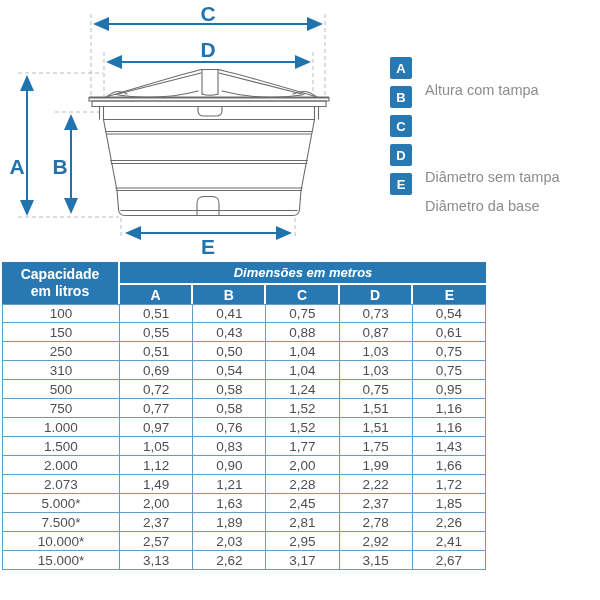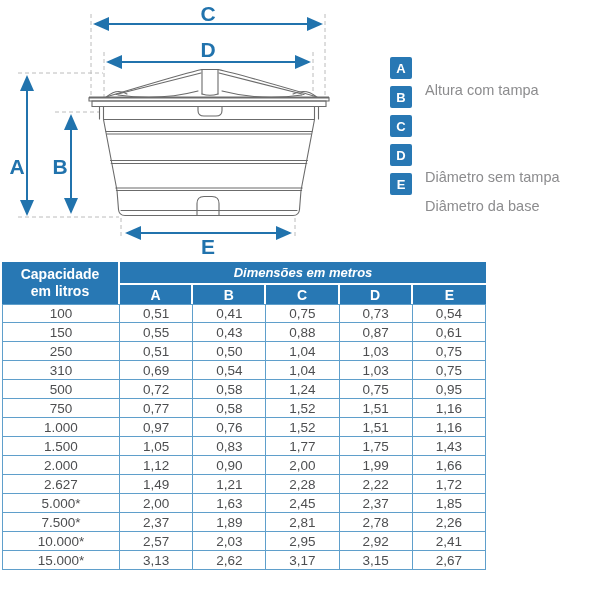--- a/index.html
+++ b/index.html
@@ -255,21 +255,21 @@
         </tr>
         <tr>
           <td>2.000</td>
           <td>1,12</td>
           <td>0,90</td>
           <td>2,00</td>
           <td>1,99</td>
           <td>1,66</td>
         </tr>
         <tr>
-          <td>2.627</td>
+          <td>2.073</td>
           <td>1,49</td>
           <td>1,21</td>
           <td>2,28</td>
           <td>2,22</td>
           <td>1,72</td>
         </tr>
         <tr>
           <td>5.000*</td>
           <td>2,00</td>
           <td>1,63</td>

